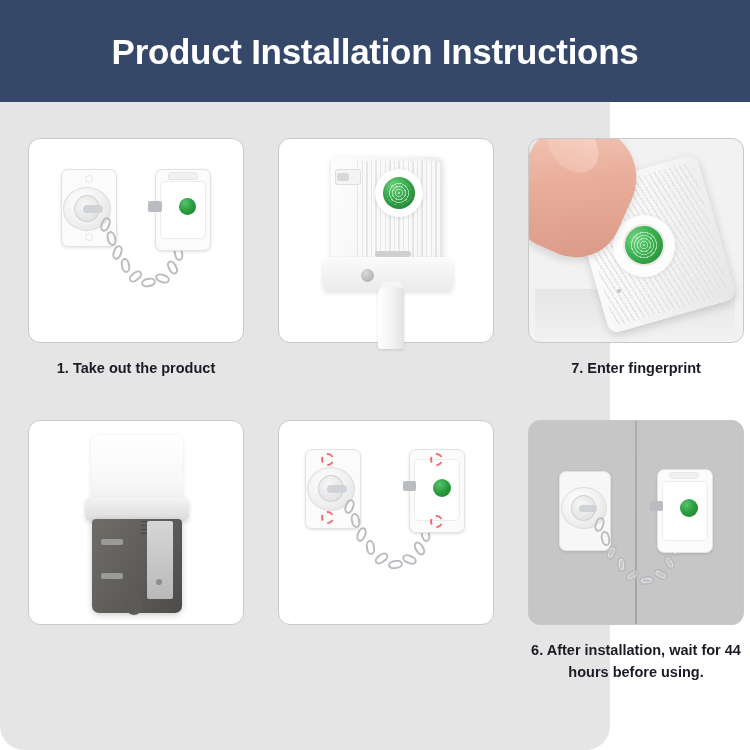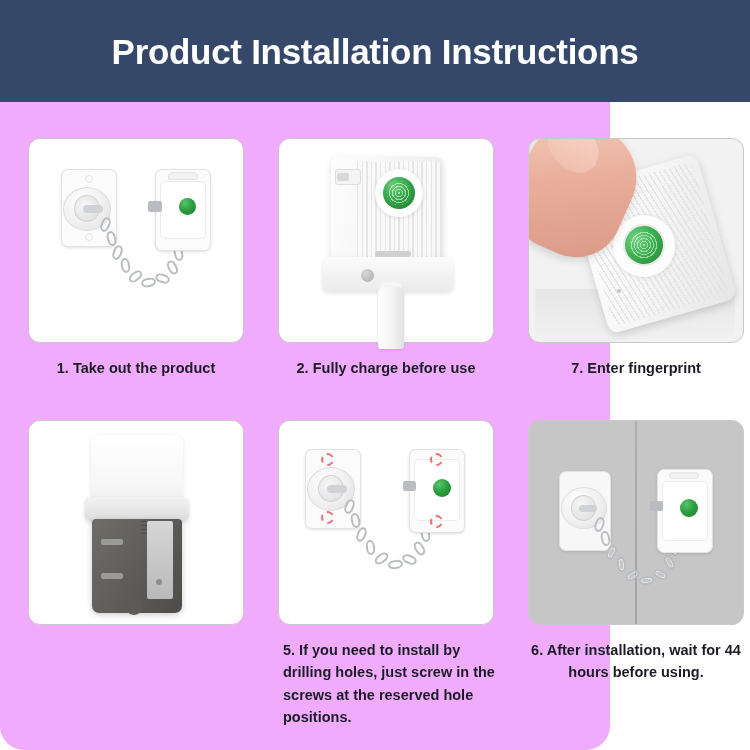--- a/index.html
+++ b/index.html
@@ -9,21 +9,21 @@
     height: 750px;
     overflow: hidden;
     background: #ffffff;
     font-family: "Liberation Sans", sans-serif;
   }
 
   #page {
     position: relative;
     width: 610px;
     height: 750px;
-    background: #f0abfc;
+    background: #e5e5e5;
     border-radius: 24px;
   }
 
   
   .header {
     position: absolute;
     left: 0; top: 0;
     width: 750px;
     height: 102px;
     background: #36486a;
@@ -324,21 +324,20 @@
         <div class="p2-notch2"></div>
         <div class="p2-halo"></div>
         <div class="greenbtn p2-green"></div>
         <div class="p2-fpr"></div>
         <div class="p2-base"></div>
         <div class="p2-slot"></div>
         <div class="p2-nub"></div>
         <div class="p2-usbtip"></div>
         <div class="p2-usb"></div>
       </div>
-      <div class="caption">2. Fully charge before use</div>
     </div>
 
     <div class="cell c3 r1">
       <div class="card lightgray-bg">
         <div class="p3-shadow"></div>
         <div class="p3-dev"></div>
         <div class="p3-ribs"></div>
         <div class="p3-halo"></div>
         <div class="greenbtn p3-green"></div>
         <div class="p3-fpr"></div>
@@ -385,21 +384,20 @@
         <div class="link" style="left:145px; top:91px; transform:rotate(-176deg);"></div>
         <div class="link" style="left:144px; top:77px; transform:rotate(-164deg);"></div>
 
         <div class="plate p5-plateR"></div>
         <div class="p5-innerR"></div>
         <div class="p5-conn"></div>
         <div class="greenbtn p5-green"></div>
         <div class="screwmark" style="left:151px; top:32px;"></div>
         <div class="screwmark" style="left:151px; top:94px;"></div>
       </div>
-      <div class="caption left">5. If you need to install by drilling holes, just screw in the screws at the reserved hole positions.</div>
     </div>
 
     <div class="cell c3 r2">
       <div class="card gray-bg">
         <div class="p6-seam"></div>
         <div class="plate p6-plateL"></div>
         <div class="rosette p6-ros"></div>
         <div class="rosette-in p6-rosin"></div>
         <div class="p6-hook"></div>
 

